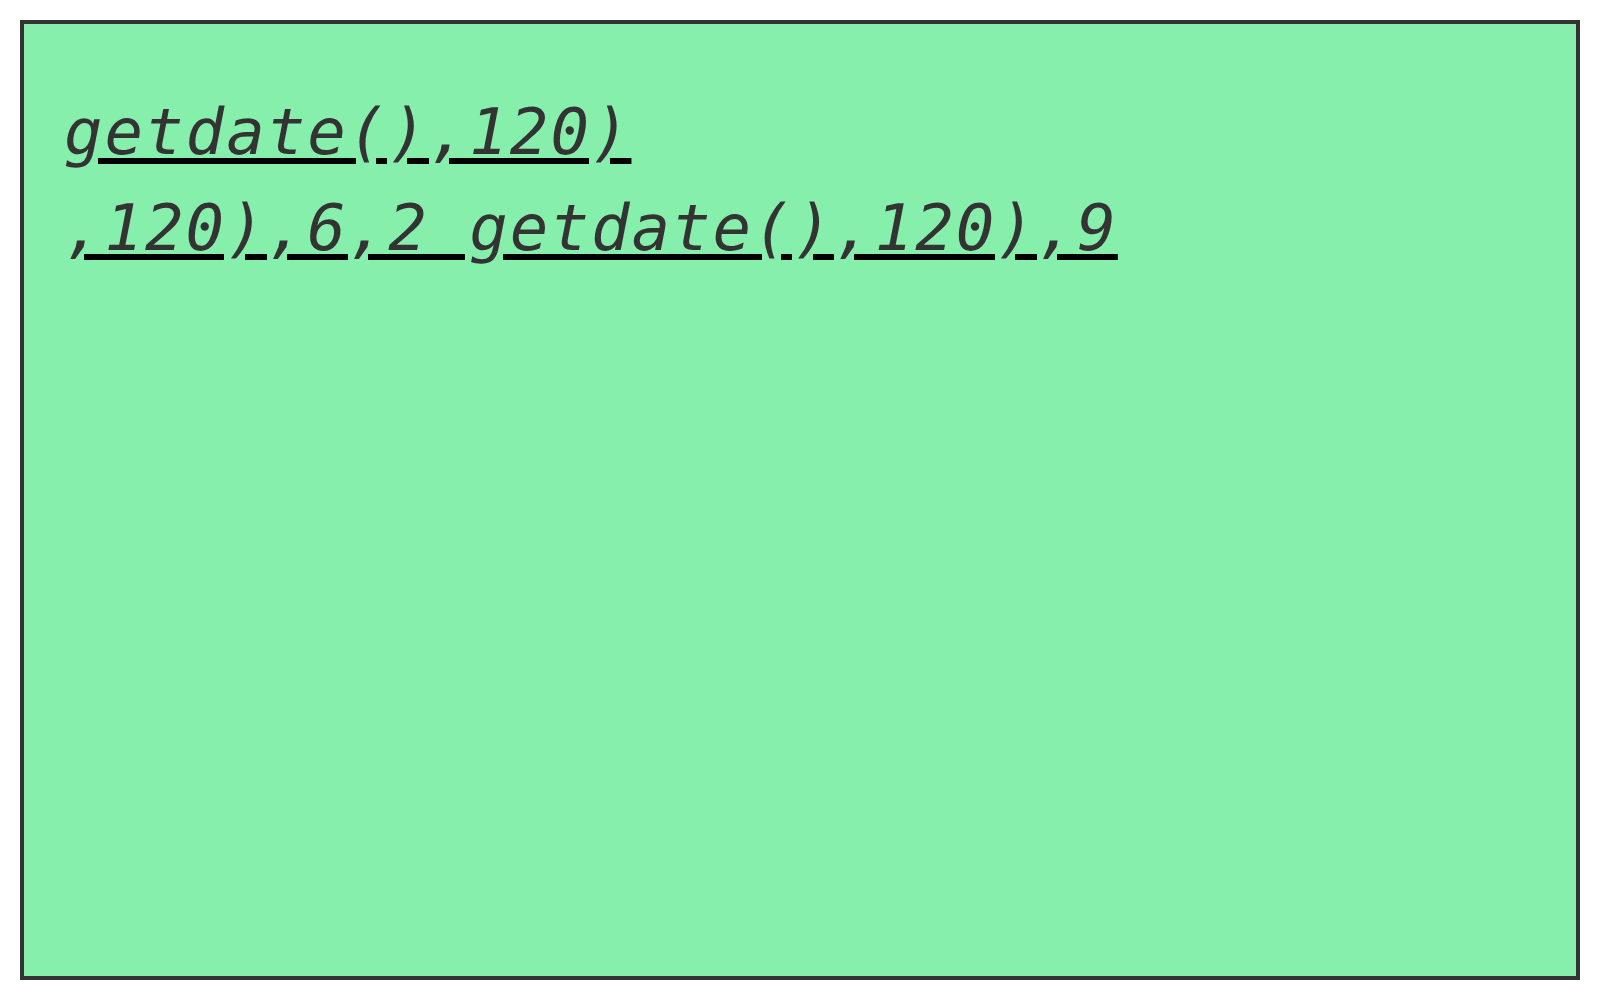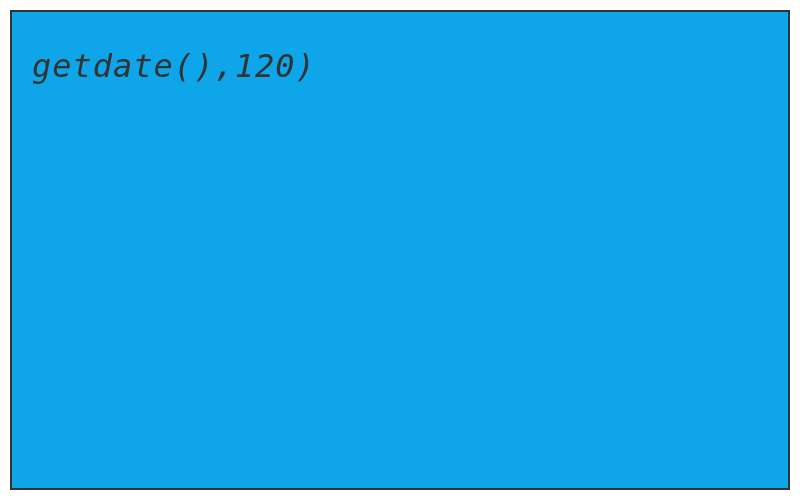--- a/index.html
+++ b/index.html
@@ -15,35 +15,37 @@
       position: relative;
       overflow: hidden;
     }
     .content-frame {
       position: absolute;
       top: 10px;
       left: 10px;
       right: 10px;
       bottom: 10px;
       border: 2px solid #333;
-      background: #0ea5e9;
+      background: #86efac;
       padding: 30px 20px;
+      text-decoration: underline;
     }
     .text-container {
       font-size: 32px;
       font-style: italic;
       color: #333;
       line-height: 1.5;
       word-break: break-all;
       letter-spacing: 1px;
     }
     .text-line {
       display: block;
     }
   </style>
 </head>
 <body>
 
 <div class="content-frame">
   <div class="text-container">
     <span class="text-line">getdate(),120)</span>
+    <span class="text-line">,120),6,2 getdate(),120),9</span>
   </div>
 </div>
 
 </body></html>

